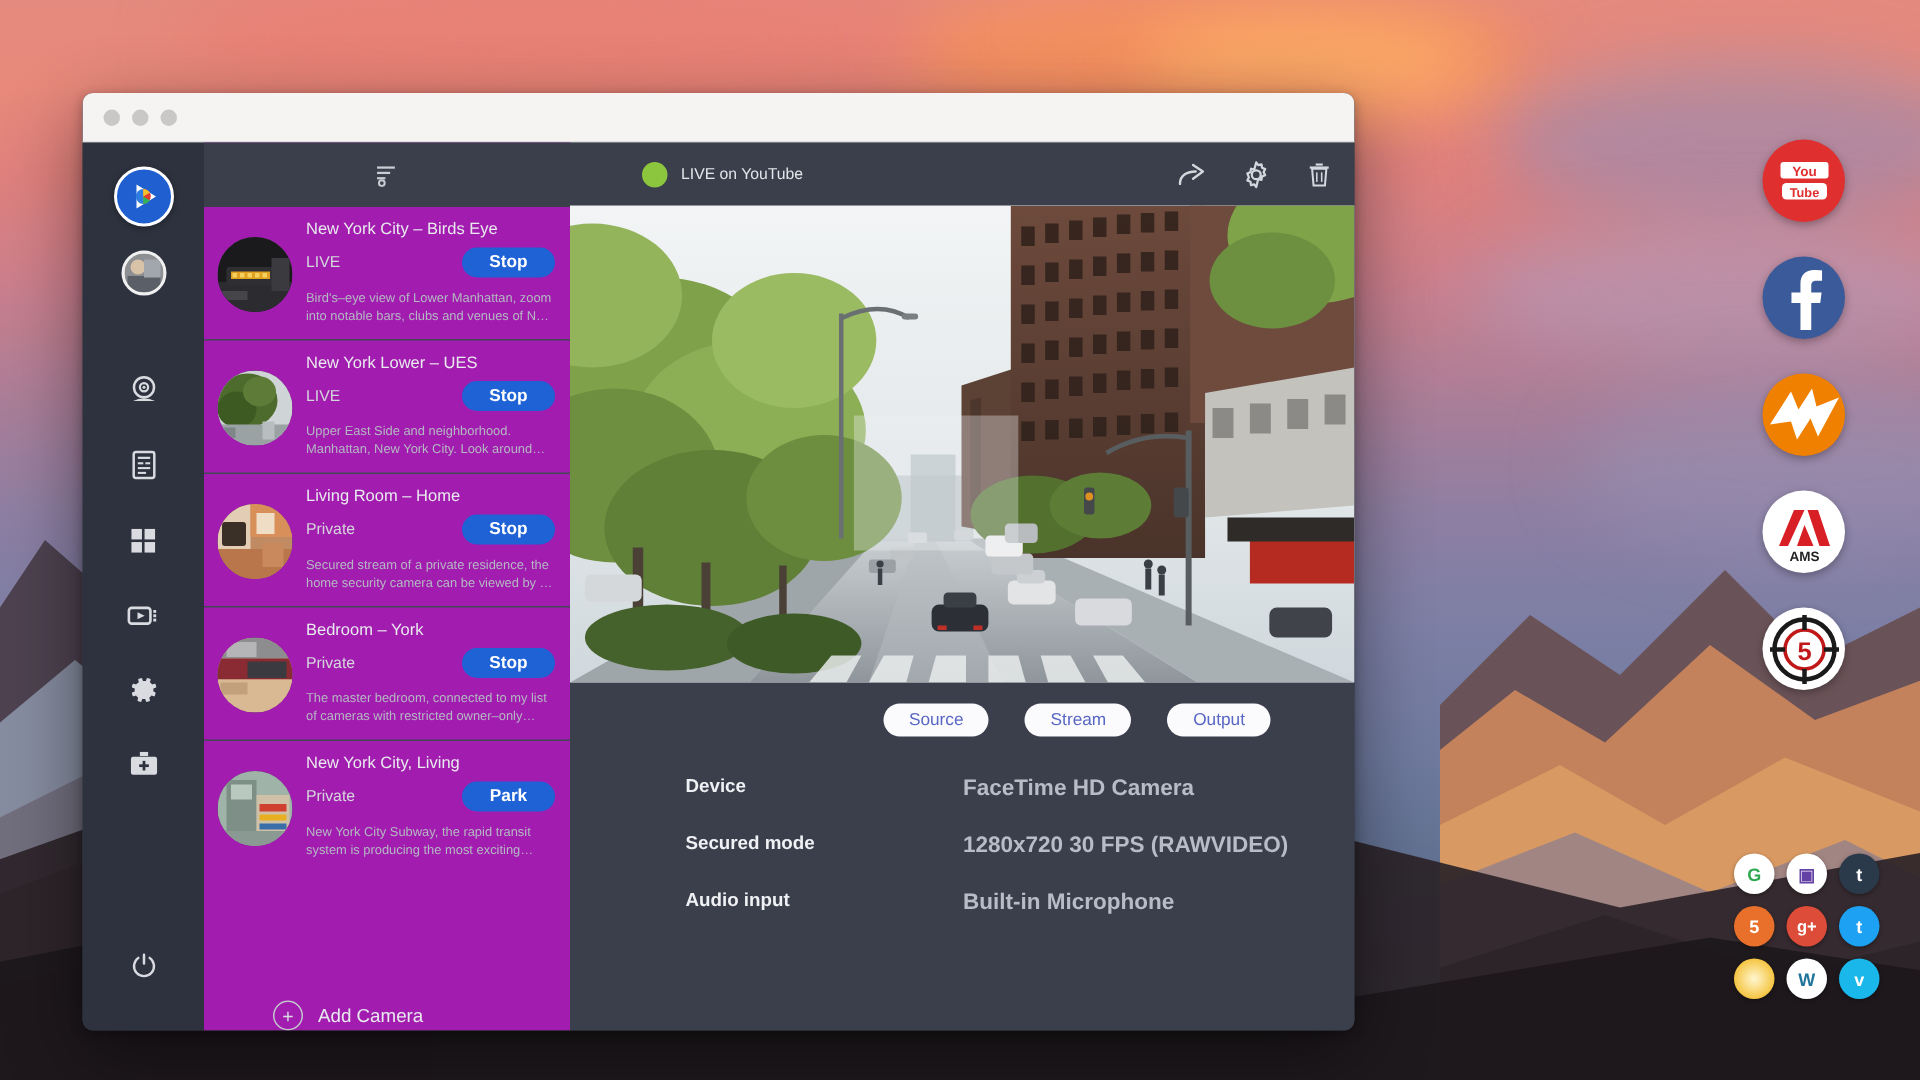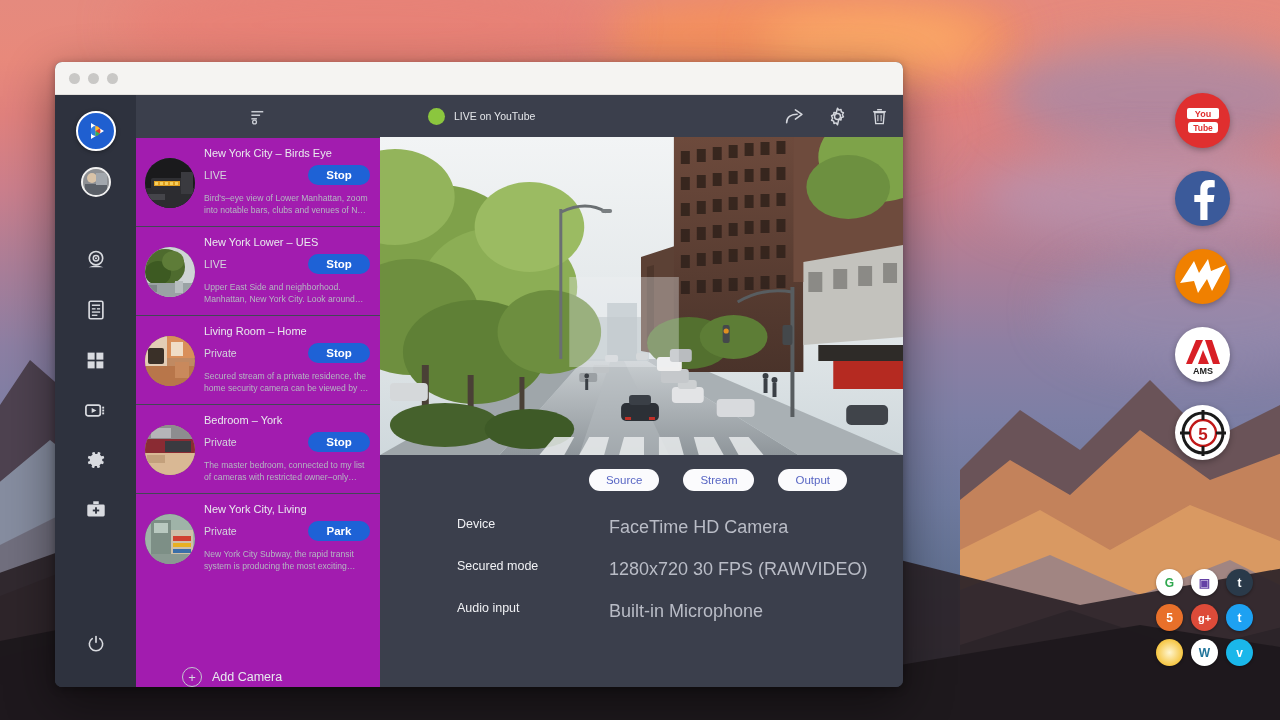--- a/index.html
+++ b/index.html
@@ -145,24 +145,24 @@
   
   #tabs { display: flex; justify-content: flex-end; gap: 24px; padding: 14px 56px 0 0; }
   .tab-pill {
     background: #fbfbfd; color: #5866c4; border: none; border-radius: 12px;
     font-size: 11.5px; padding: 5px 17px; cursor: pointer;
     font-family: "Liberation Sans", sans-serif;
     text-align: center;
   }
 
   
-  #specs { padding: 26px 4px 0 77px; }
+  #specs { padding: 26px 4px 0 77px; font-weight: bold; }
   .spec-row { display: flex; margin-bottom: 21px; }
   .spec-key { width: 152px; font-size: 12.5px; color: #f0f1f4; }
-  .spec-val { font-size: 18px; color: #b9bcc6; }
+  .spec-val { font-size: 15px; color: #b9bcc6; margin-left: 33px; }
 
   
   #shortcuts-right { position: absolute; left: 1175px; top: 93px; display: flex; flex-direction: column; gap: 23px; }
   .shortcut {
     width: 55px; height: 55px; border-radius: 50%;
     display: flex; align-items: center; justify-content: center;
     cursor: pointer; box-shadow: 0 2px 6px rgba(0,0,0,.3);
     overflow: hidden; position: relative;
   }
   #mini-grid {

